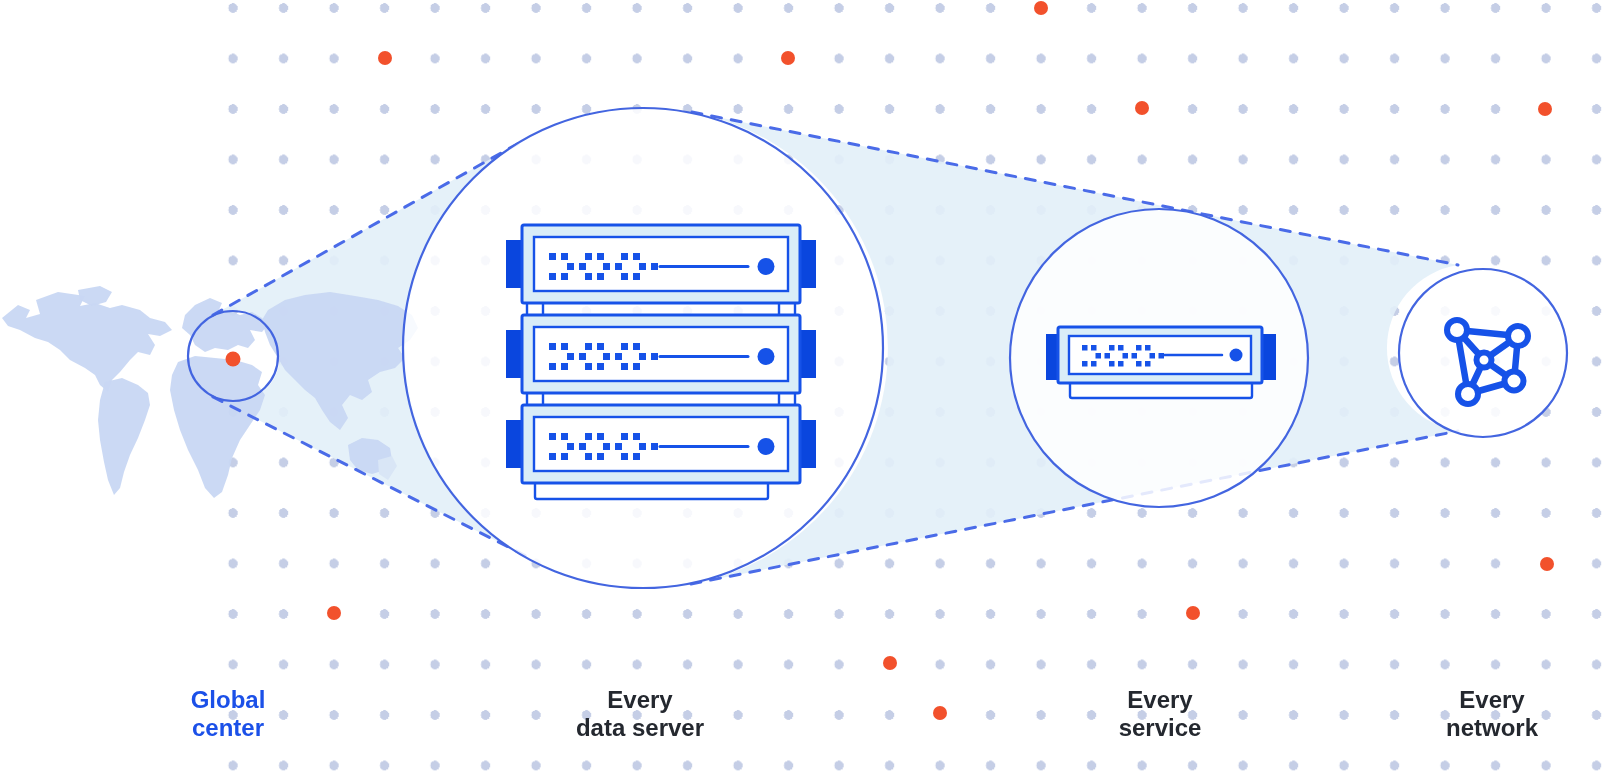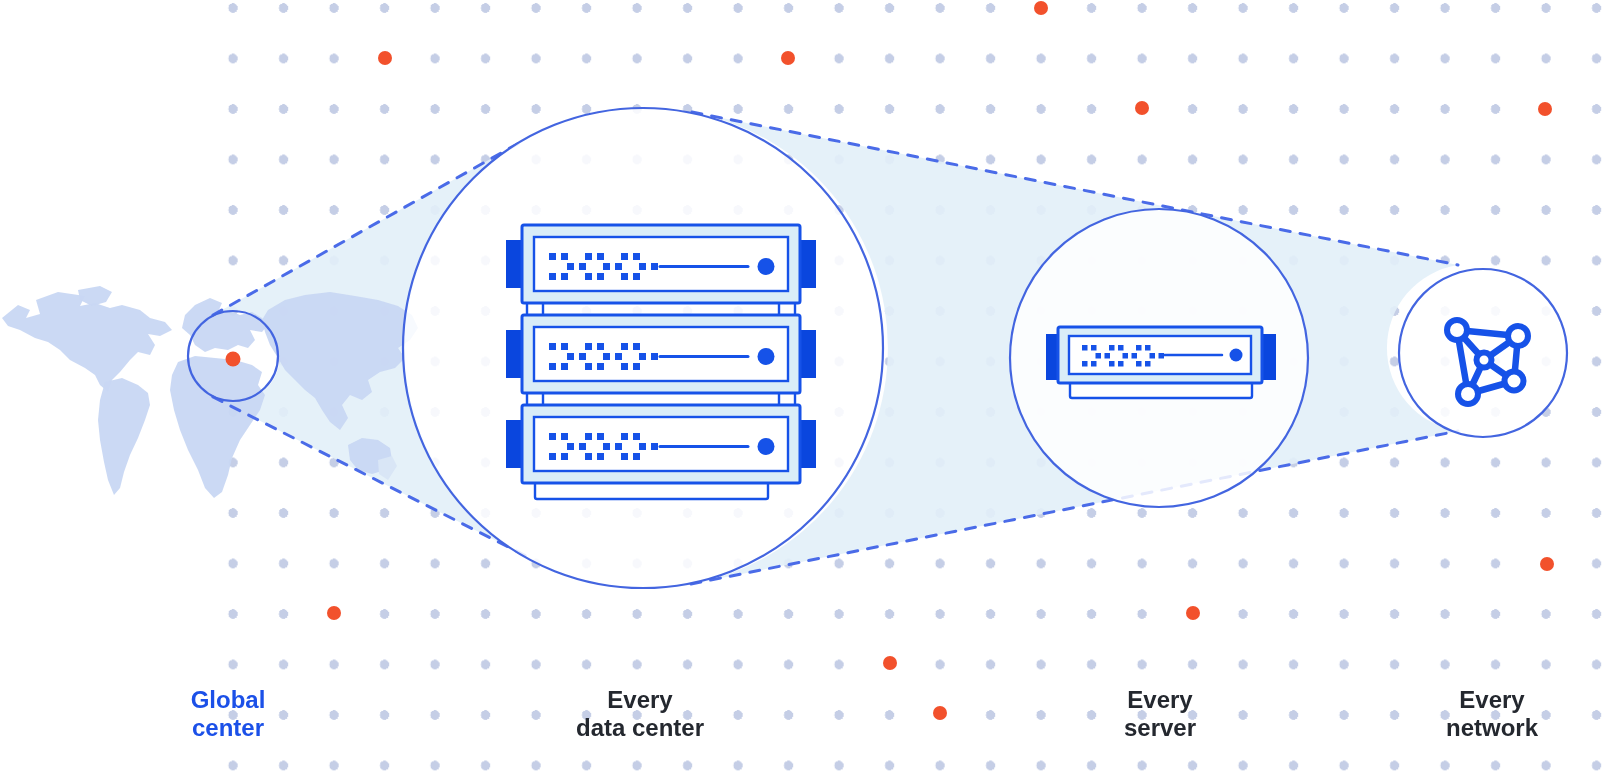--- a/index.html
+++ b/index.html
@@ -229,23 +229,23 @@
         <circle cx="1547" cy="564" r="7" class="odot"></circle>
       </g>
   </svg>
 
   <div class="caption" style="left: 228px; color: rgb(27, 80, 232);">
     <span>Global</span>
     <span>center</span>
   </div>
   <div class="caption" style="left: 640px; color: rgb(36, 40, 47);">
     <span>Every</span>
-    <span>data center</span>
+    <span>data server</span>
   </div>
   <div class="caption" style="left: 1160px; color: rgb(36, 40, 47);">
     <span>Every</span>
-    <span>server</span>
+    <span>service</span>
   </div>
   <div class="caption" style="left: 1492px; color: rgb(36, 40, 47);">
     <span>Every</span>
     <span>network</span>
   </div>
 </div>
 
 </body></html>

